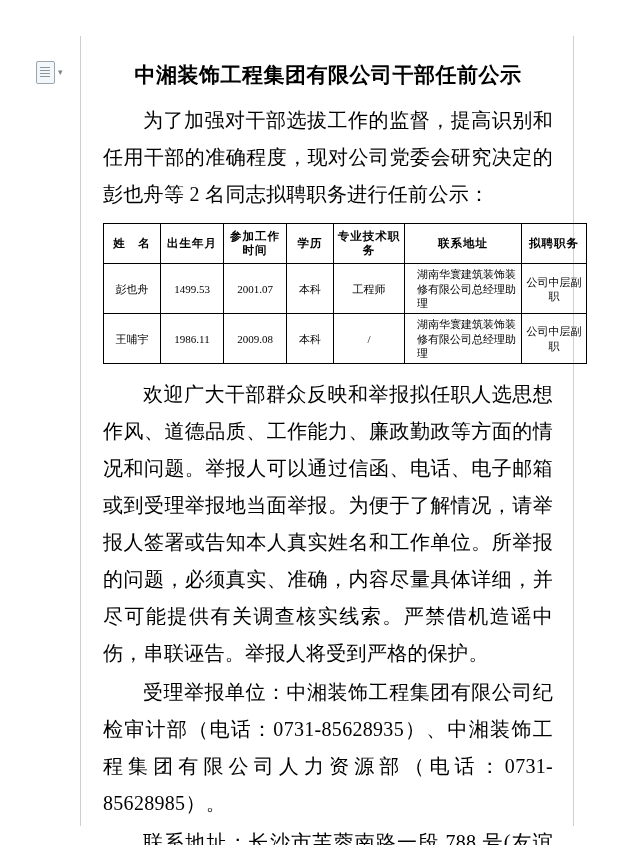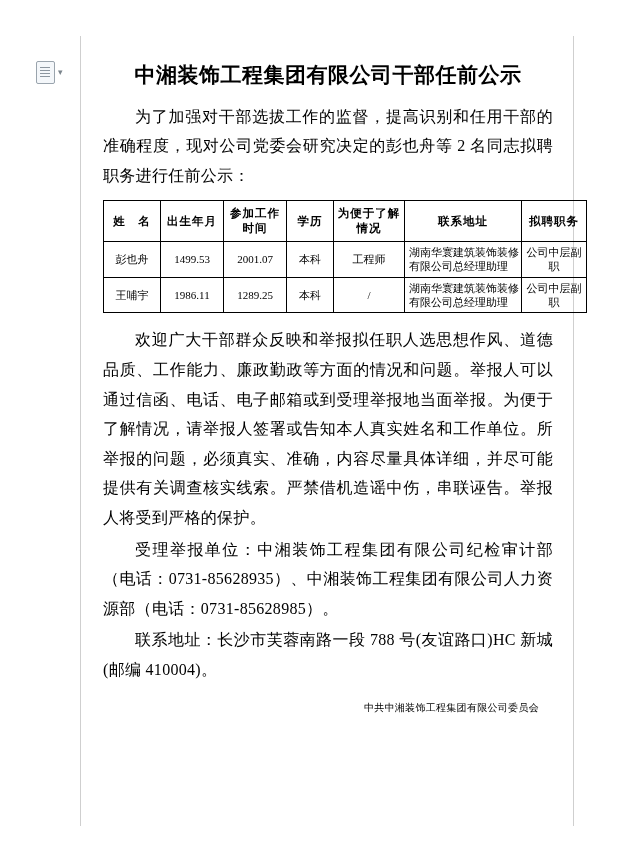--- a/index.html
+++ b/index.html
@@ -72,21 +72,21 @@
   .doc-title {
     text-align: center;
     font-size: 21px;
     font-weight: bold;
     letter-spacing: 0.5px;
     line-height: 1.5;
     margin: 6px 0 10px 0;
     font-family: "Liberation Serif", "DejaVu Serif", serif;
   }
   p.body-para {
-    font-size: 16px;
+    font-size: 20px;
     line-height: 1.85;
     margin: 0 0 2px 0;
     text-align: justify;
     text-justify: inter-ideograph;
     text-indent: 2em;
     letter-spacing: 0.3px;
   }
   table.officers {
     border-collapse: collapse;
     width: 448px;
@@ -106,21 +106,21 @@
     font-weight: bold;
     font-size: 11.5px;
     letter-spacing: 1px;
     padding: 5px 2px;
   }
   table.officers td.c {
     text-align: center;
   }
   table.officers td.l {
     text-align: left;
-    padding-left: 4px;
+    padding-left: 12px;
   }
   .col-name { width: 52px; }
   .col-birth { width: 58px; }
   .col-work { width: 58px; }
   .col-edu { width: 42px; }
   .col-tech { width: 66px; }
   .col-cur { width: 112px; }
   .col-new { width: 60px; }
   .sig-block {
     margin-top: 14px;
@@ -156,39 +156,39 @@
 
       <p class="body-para">为了加强对干部选拔工作的监督，提高识别和任用干部的准确程度，现对公司党委会研究决定的彭也舟等 2 名同志拟聘职务进行任前公示：</p>
 
       <table class="officers">
         <thead>
           <tr>
             <th class="col-name">姓　名</th>
             <th class="col-birth">出生年月</th>
             <th class="col-work">参加工作时间</th>
             <th class="col-edu">学历</th>
-            <th class="col-tech">为便于了解情况</th>
+            <th class="col-tech">专业技术职务</th>
             <th class="col-cur">联系地址</th>
             <th class="col-new">拟聘职务</th>
           </tr>
         </thead>
         <tbody>
           <tr>
             <td class="c">彭也舟</td>
             <td class="c">1499.53</td>
             <td class="c">2001.07</td>
             <td class="c">本科</td>
             <td class="c">工程师</td>
             <td class="l">湖南华寰建筑装饰装修有限公司总经理助理</td>
             <td class="c">公司中层副职</td>
           </tr>
           <tr>
             <td class="c">王哺宇</td>
             <td class="c">1986.11</td>
-            <td class="c">1289.25</td>
+            <td class="c">2009.08</td>
             <td class="c">本科</td>
             <td class="c">/</td>
             <td class="l">湖南华寰建筑装饰装修有限公司总经理助理</td>
             <td class="c">公司中层副职</td>
           </tr>
         </tbody>
       </table>
 
       <p class="body-para">欢迎广大干部群众反映和举报拟任职人选思想作风、道德品质、工作能力、廉政勤政等方面的情况和问题。举报人可以通过信函、电话、电子邮箱或到受理举报地当面举报。为便于了解情况，请举报人签署或告知本人真实姓名和工作单位。所举报的问题，必须真实、准确，内容尽量具体详细，并尽可能提供有关调查核实线索。严禁借机造谣中伤，串联诬告。举报人将受到严格的保护。</p>
       <p class="body-para">受理举报单位：中湘装饰工程集团有限公司纪检审计部（电话：0731-85628935）、中湘装饰工程集团有限公司人力资源部（电话：0731-85628985）。</p>

